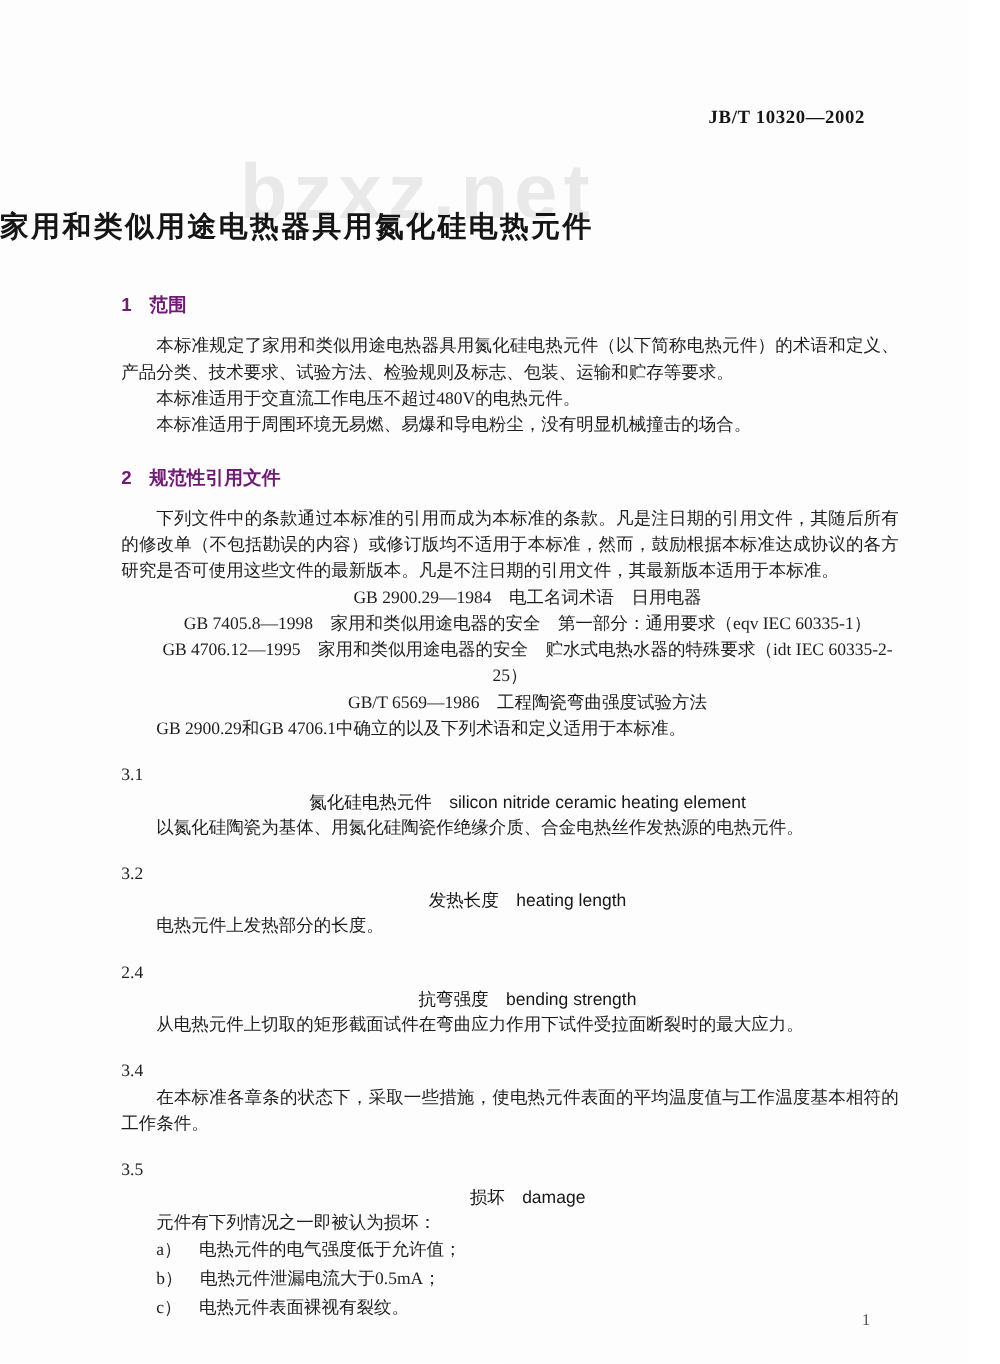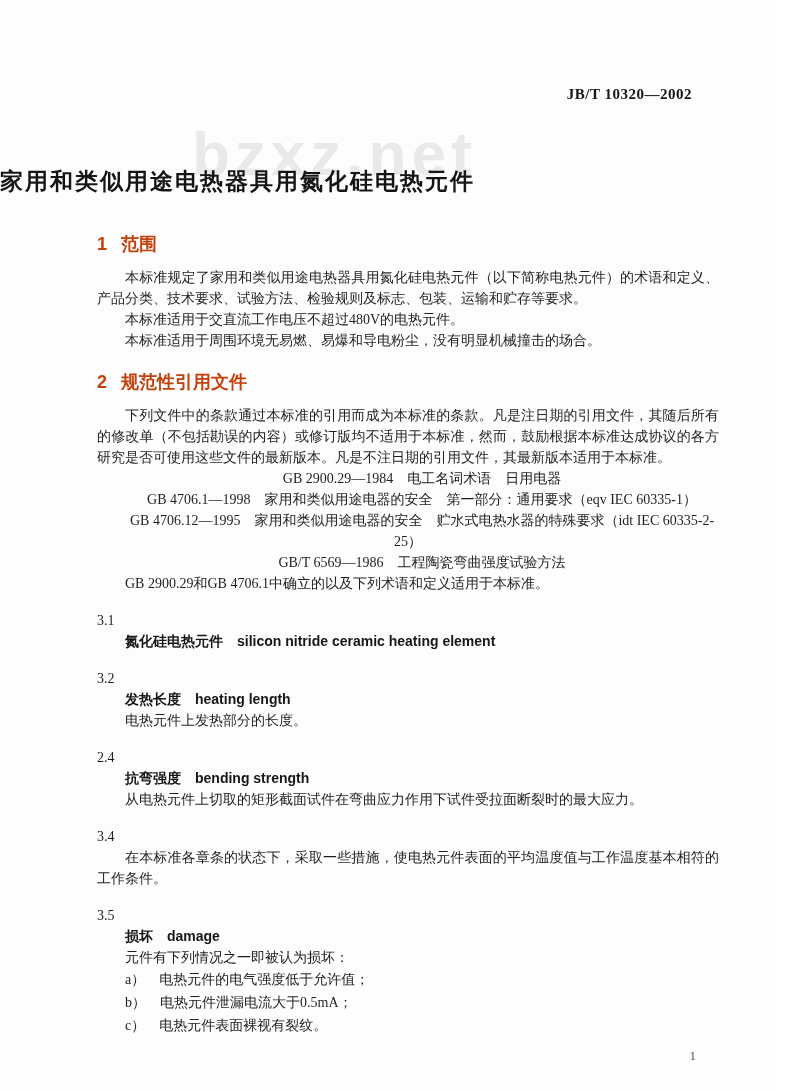--- a/index.html
+++ b/index.html
@@ -56,42 +56,43 @@
     top: 234px;
     left: 97px;
     width: 622px;
     font-size: 14px;
     line-height: 21px;
     z-index: 2;
   }
   .sec-head {
     font-family: "Liberation Sans", "DejaVu Sans", sans-serif;
     font-weight: bold;
-    font-size: 18px;
-    color: #c2410c;
+    font-size: 15px;
+    color: #701a75;
     margin: 21px 0 12px 0;
   }
   .sec-head.first { margin-top: 0; }
   .sec-head .sec-no { margin-right: 14px; }
   .para {
     margin: 0;
     text-indent: 2em;
     text-align: justify;
   }
   .refs .para { text-align: center; }
   .term-no {
     margin: 16px 0 0 0;
     text-indent: 0;
   }
   .term-line {
     margin: 0;
     padding-left: 2em;
     font-family: "Liberation Sans", "DejaVu Sans", sans-serif;
-    font-weight: bold;
+    font-weight: normal;
     color: #161616;
+    text-align: center;
   }
   .term-line .term-en { margin-left: 1em; }
   .dmg-item {
     margin: 0;
     text-indent: 2em;
     line-height: 23px;
   }
   .page-number {
     position: absolute;
     right: 80px;
@@ -119,31 +120,32 @@
     <p class="para">本标准规定了家用和类似用途电热器具用氮化硅电热元件（以下简称电热元件）的术语和定义、产品分类、技术要求、试验方法、检验规则及标志、包装、运输和贮存等要求。</p>
     <p class="para">本标准适用于交直流工作电压不超过480V的电热元件。</p>
     <p class="para">本标准适用于周围环境无易燃、易爆和导电粉尘，没有明显机械撞击的场合。</p>
 
     <div class="sec-head">
       <span class="sec-no">2</span><span class="sec-title">规范性引用文件</span>
     </div>
     <p class="para">下列文件中的条款通过本标准的引用而成为本标准的条款。凡是注日期的引用文件，其随后所有的修改单（不包括勘误的内容）或修订版均不适用于本标准，然而，鼓励根据本标准达成协议的各方研究是否可使用这些文件的最新版本。凡是不注日期的引用文件，其最新版本适用于本标准。</p>
     <div class="refs">
       <p class="para">GB 2900.29—1984　电工名词术语　日用电器</p>
-      <p class="para">GB 4706.1—1998　家用和类似用途电器的安全　第一部分：通用要求（eqv IEC 60335-1）</p>
+      <p class="para">GB 7405.8—1998　家用和类似用途电器的安全　第一部分：通用要求（eqv IEC 60335-1）</p>
       <p class="para">GB 4706.12—1995　家用和类似用途电器的安全　贮水式电热水器的特殊要求（idt IEC 60335-2-25）</p>
       <p class="para">GB/T 6569—1986　工程陶瓷弯曲强度试验方法</p>
     </div>
 
     <p class="para">GB 2900.29和GB 4706.1中确立的以及下列术语和定义适用于本标准。</p>
 
     <p class="term-no">3.1</p>
     <p class="term-line">
       <span class="term-zh">氮化硅电热元件</span><span class="term-en">silicon nitride ceramic heating element</span>
     </p>
+    <p class="para">以氮化硅陶瓷为基体、用氮化硅陶瓷作绝缘介质、合金电热丝作发热源的电热元件。</p>
 
     <p class="term-no">3.2</p>
     <p class="term-line">
       <span class="term-zh">发热长度</span><span class="term-en">heating length</span>
     </p>
     <p class="para">电热元件上发热部分的长度。</p>
 
     <p class="term-no">2.4</p>
     <p class="term-line">
       <span class="term-zh">抗弯强度</span><span class="term-en">bending strength</span>

